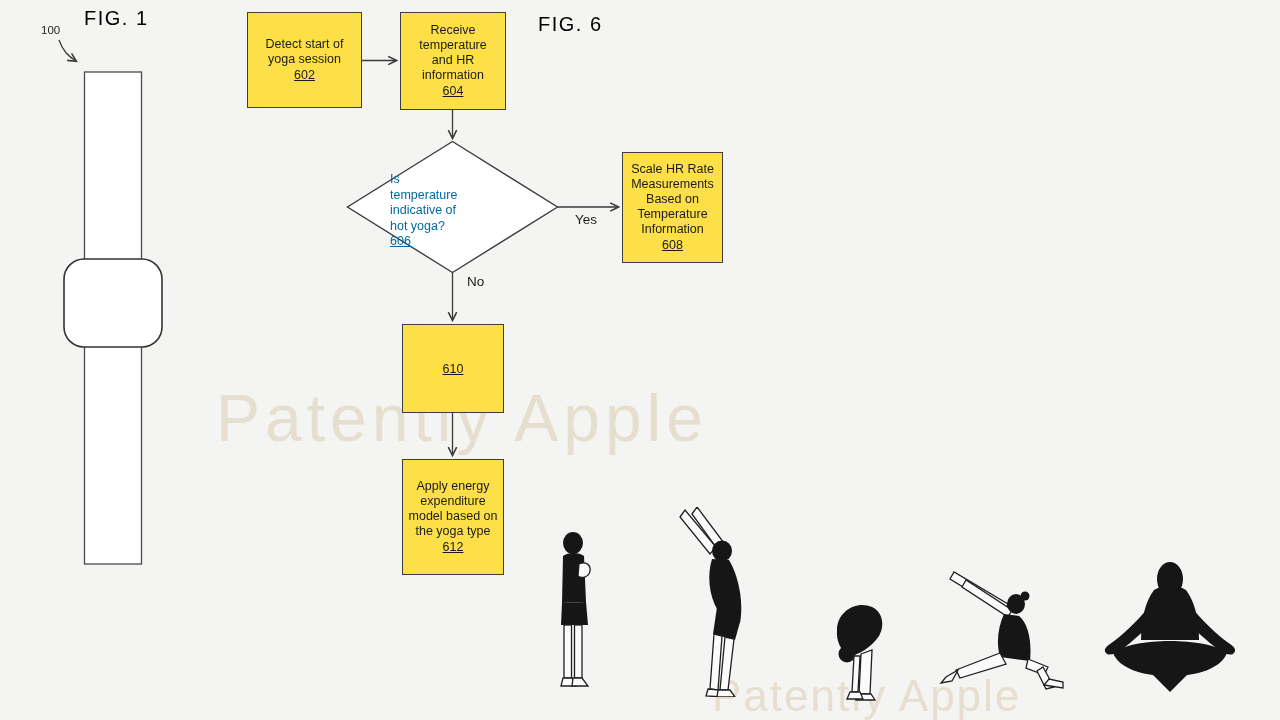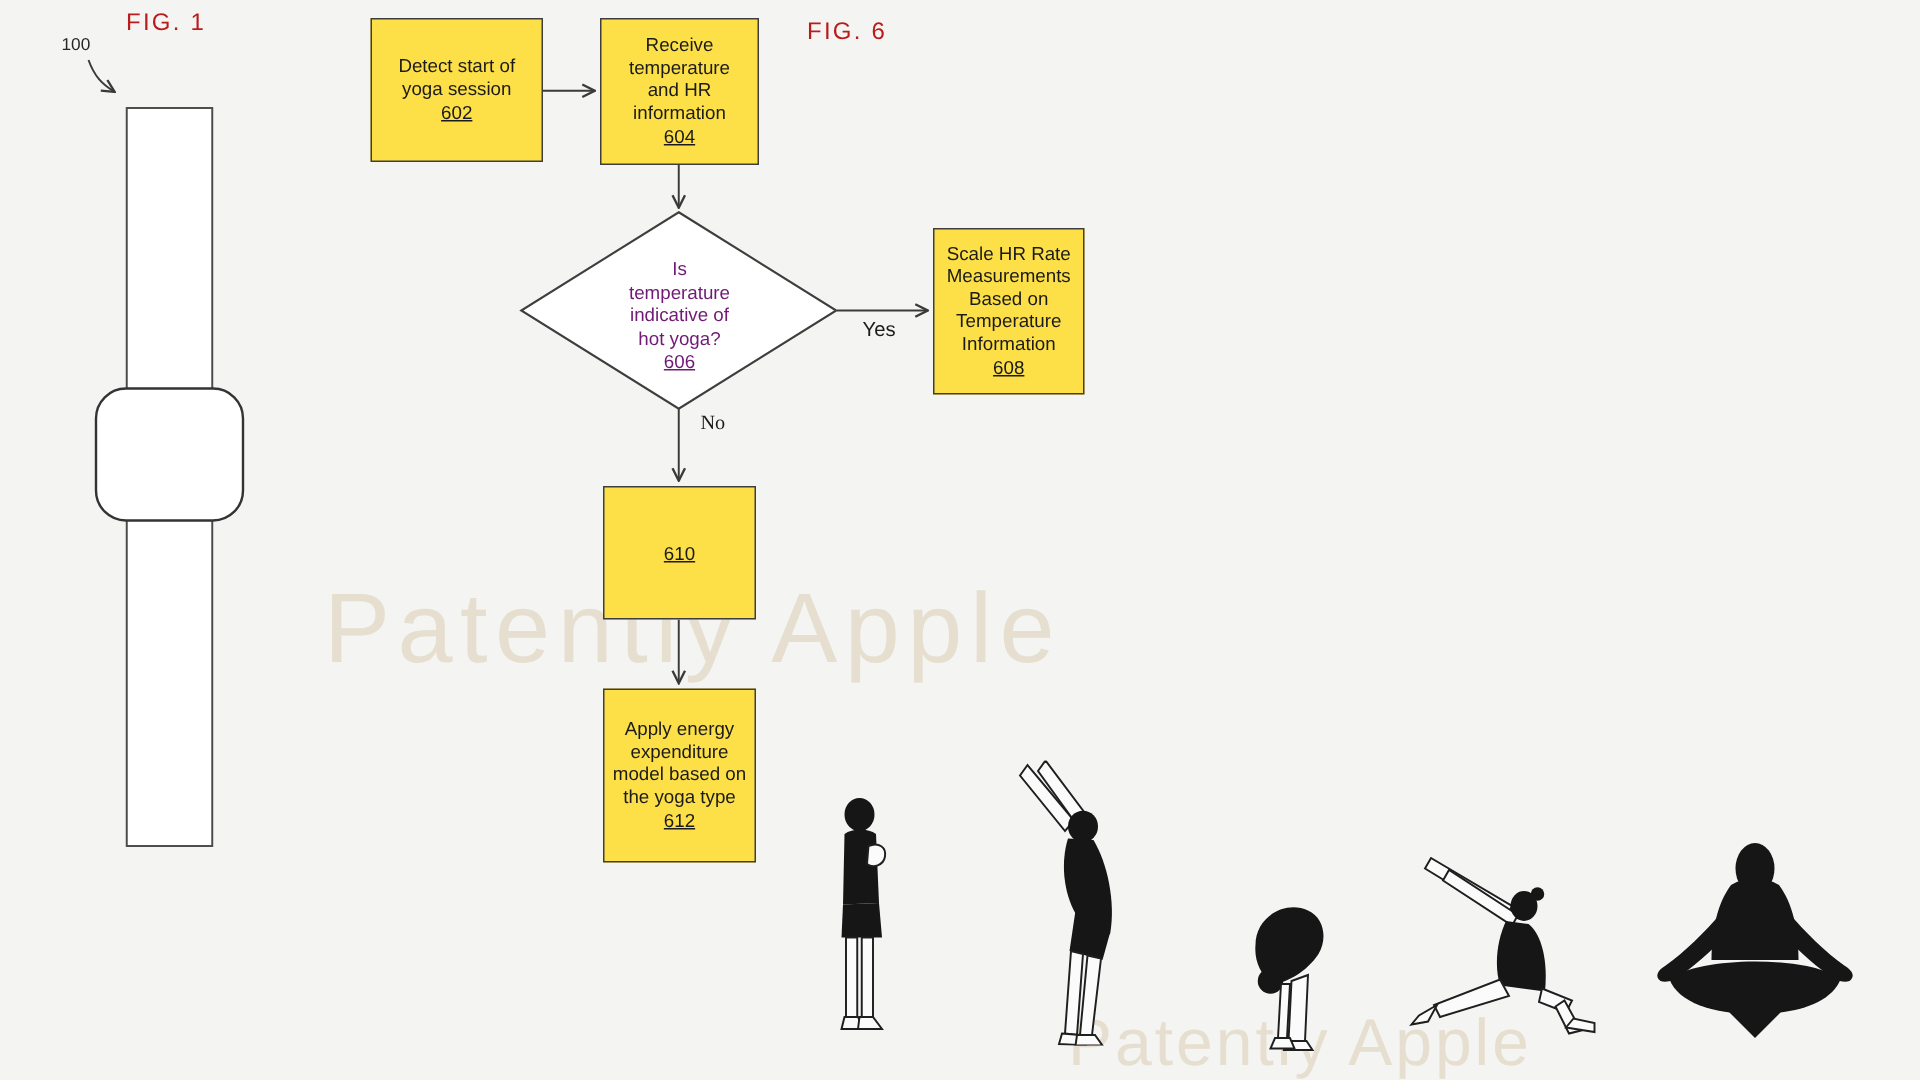--- a/index.html
+++ b/index.html
@@ -5,21 +5,21 @@
   html,body{margin:0;padding:0;}
   #stage{
     position:relative;width:1280px;height:720px;overflow:hidden;
     background:#f4f4f2;font-family:"Liberation Sans",sans-serif;
   }
   
   .wm{position:absolute;z-index:1;color:#e6dfd0;white-space:nowrap;font-weight:400;}
   #wm-center{left:216px;top:380px;font-size:66px;letter-spacing:5px;}
   #wm-bottom{left:712px;top:671px;font-size:44px;letter-spacing:2px;}
   
-  .figlabel{position:absolute;z-index:2;color:#b91c1c;font-size:16px;letter-spacing:1.5px;}
+  .figlabel{position:absolute;z-index:2;color:#000000;font-size:20px;letter-spacing:1.5px;}
   #fig1-label{left:84px;top:7px;}
   #fig6-label{left:538px;top:13px;}
   #watch-ref{position:absolute;left:41px;top:24px;z-index:2;font-size:11.5px;color:#262626;}
   
   #diagram-svg{position:absolute;left:0;top:0;z-index:2;}
   
   .fbox{
     position:absolute;z-index:3;box-sizing:border-box;background:#fde047;
     border:1.4px solid #3e3e3e;display:flex;flex-direction:column;
     align-items:center;justify-content:center;text-align:center;
@@ -28,25 +28,25 @@
   .flabel{white-space:pre-line;display:block;}
   .fref{display:block;text-decoration:underline;margin-top:1px;}
   .fref-inline{text-decoration:underline;}
   #box-602{left:247px;top:12px;width:115px;height:96px;}
   #box-604{left:400px;top:12px;width:106px;height:98px;}
   #box-608{left:622px;top:152px;width:101px;height:111px;}
   #box-610{left:402px;top:324px;width:102px;height:89px;}
   #box-612{left:402px;top:459px;width:102px;height:116px;}
   #diamond-label{
     position:absolute;z-index:3;left:390px;top:172px;width:126px;
-    text-align:center;font-size:12.5px;line-height:15.5px;color:#701a75;
+    font-size:12.5px;line-height:15.5px;color:#0369a1;
   }
   .edge-label{position:absolute;z-index:3;font-size:13.5px;color:#1b1b1b;}
   #label-yes{left:575px;top:212px;}
-  #label-no{left:467px;top:274px;font-family:Liberation Serif, serif;}
+  #label-no{left:467px;top:274px;}
   
   .pose{position:absolute;z-index:4;}
   .pose svg{display:block;}
   #pose-1{left:551px;top:532px;}
   #pose-2{left:672px;top:507px;}
   #pose-3{left:830px;top:599px;}
   #pose-4{left:938px;top:571px;}
   #pose-5{left:1100px;top:560px;}
   .limb{fill:#fbfbfb;stroke:#1f1f1f;stroke-width:1.3;}
   .dark{fill:#161616;}

